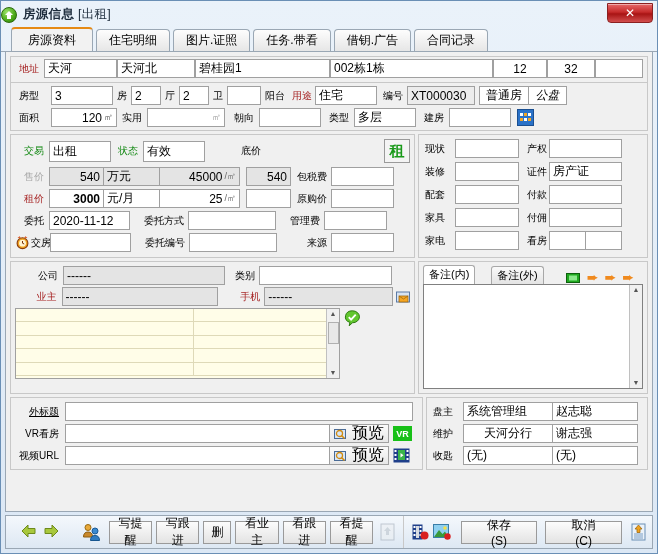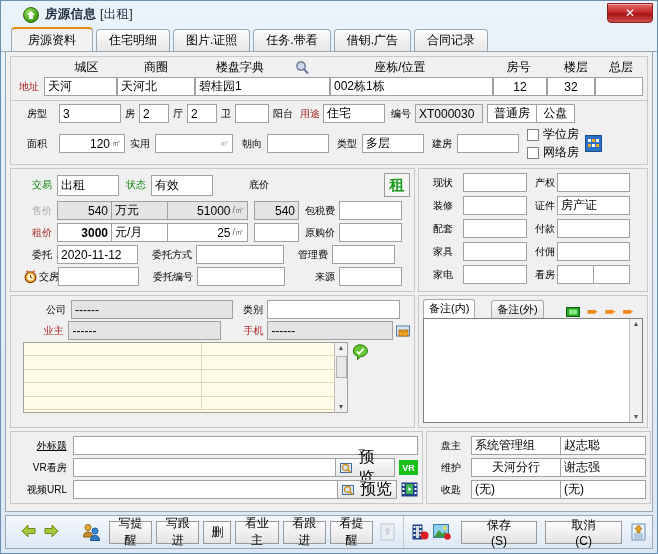--- a/index.html
+++ b/index.html
@@ -15,21 +15,21 @@
     width:658px; height:554px;
     background:linear-gradient(180deg,#eaf2fa 0%,#dce8f5 100%);
     border:1px solid #6a8fb5;
     display:flex; flex-direction:column;
     position:relative;
   }
   
   .titlebar {
     height:27px; flex:0 0 27px;
     display:flex; align-items:center;
-    padding-left:22px;
+    padding-left:0;
     position:relative;
   }
   .title-icon {
     width:16px; height:16px; border-radius:50%;
     background:radial-gradient(circle at 35% 30%, #9be26a 0%, #4ba818 60%, #2e7a0c 100%);
     border:1px solid #2b6b0b;
     margin-right:6px;
     display:flex; align-items:center; justify-content:center;
   }
   .title-icon svg { display:block; }
@@ -84,21 +84,21 @@
     margin:0 4px 0 4px;
     padding:4px;
     display:flex; flex-direction:column;
     overflow:hidden;
   }
   .panel {
     border:1px solid #c8c8c8;
     background:#f0f0f0;
     padding:3px 4px;
   }
-  .row { display:flex; align-items:center;margin-left:8px; }
+  .row { display:flex; align-items:center; }
   .lbl { font-size:10px; white-space:nowrap; }
   .lbl.red { color:#a52020; }
   .lbl.green { color:#118811; }
   .lbl.gray { color:#a8a8a8; }
   .hdr { font-size:12px; text-align:center; }
   input.f, .f {
     font-family:"Liberation Sans","DejaVu Sans",sans-serif;
     font-size:12px;
     height:19px;
     border:1px solid #a0a0a0;
@@ -200,36 +200,20 @@
     <div class="tab">住宅明细</div>
     <div class="tab">图片.证照</div>
     <div class="tab">任务.带看</div>
     <div class="tab">借钥.广告</div>
     <div class="tab">合同记录</div>
   </div>
 
   <div class="content">
 
     <div class="panel" style="padding:2px 4px 4px 4px;">
-      <div class="addr-head">
-        <div class="hdr" style="width:73px;">城区</div>
-        <div class="hdr" style="width:78px;">商圈</div>
-        <div class="hdr" style="width:105px;">楼盘字典</div>
-        <div style="width:30px;display:flex;justify-content:center;">
-          <svg width="16" height="16" viewBox="0 0 16 16">
-            <circle cx="7" cy="6" r="4.2" fill="#cfd8ea" stroke="#5a6a8a" stroke-width="1.2"></circle>
-            <line x1="10" y1="9" x2="14" y2="13.5" stroke="#6b7ba0" stroke-width="2.2"></line>
-            <path d="M5 2 l1.5 -1.5 l1 1.5 z" fill="#6ec83a"></path>
-          </svg>
-        </div>
-        <div class="hdr" style="width:183px;">座栋/位置</div>
-        <div class="hdr" style="width:75px;">房号</div>
-        <div class="hdr" style="width:50px;">楼层</div>
-        <div class="hdr" style="width:48px;">总层</div>
-      </div>
       <div class="addr-row">
         <div class="lbl red" style="width:36px;text-align:left;padding-left:4px;">地址</div>
         <input class="f" style="width: 73px;" value="天河">
         <input class="f" style="width: 78px;" value="天河北">
         <input class="f" style="width: 135px;" value="碧桂园1">
         <input class="f" style="width: 183px;" value="002栋1栋">
         <input class="f num" style="width: 54px; text-align: center;" value="12">
         <input class="f" style="width: 48px; text-align: center;" value="32">
         <input class="f" style="width: 48px; text-align: center;" value="">
       </div>
@@ -244,48 +228,38 @@
         <span class="lbl" style="padding:0 4px;">厅</span>
         <input class="f" style="width: 30px;" value="2">
         <span class="lbl" style="padding:0 4px;">卫</span>
         <input class="f" style="width: 34px;" value="">
         <span class="lbl" style="padding:0 4px;">阳台</span>
         <span class="lbl red" style="padding:0 3px;">用途</span>
         <input class="f" style="width: 62px;" value="住宅">
         <span class="lbl" style="padding:0 4px 0 6px;">编号</span>
         <input class="f ro" style="width: 68px;" readonly="" value="XT000030">
         <div class="f" style="width:50px;display:flex;align-items:center;justify-content:center;margin-left:4px;">普通房</div>
-        <div class="f" style="width:38px;display:flex;align-items:center;justify-content:center;border-left:none;">公盘</div>
+        <div class="f" style="width:38px;display:flex;align-items:center;justify-content:center;border-left:none;font-style:italic;">公盘</div>
       </div>
       <div class="row">
         <span class="lbl" style="width:36px;padding-left:4px;">面积</span>
         <div class="f" style="width:66px;display:flex;align-items:center;justify-content:flex-end;gap:2px;padding-left:21px;">
           <span class="b">120</span>
           <span style="font-size:9px;color:#555;">㎡</span>
         </div>
         <span class="lbl" style="padding:0 5px;">实用</span>
         <div class="f" style="width:78px;display:flex;align-items:center;justify-content:flex-end;">
           <span style="font-size:9px;color:#999;">㎡</span>
         </div>
         <span class="lbl" style="padding:0 5px 0 9px;">朝向</span>
         <input class="f" style="width: 62px;" value="">
         <span class="lbl" style="padding:0 5px 0 8px;">类型</span>
         <input class="f" style="width: 62px;" value="多层">
         <span class="lbl" style="padding:0 5px 0 8px;">建房</span>
         <input class="f" style="width: 62px;" value="">
-        <div style="display:flex;flex-direction:column;margin-left:8px;gap:1px;">
-          <label style="display:flex;align-items:center;font-size:12px;">
-            <span class="cb"></span>
-            <span>学位房</span>
-          </label>
-          <label style="display:flex;align-items:center;font-size:12px;">
-            <span class="cb"></span>
-            <span>网络房</span>
-          </label>
-        </div>
         <span class="ico" style="margin-left:6px;">
           <svg width="17" height="17" viewBox="0 0 17 17">
             <rect x="0.5" y="0.5" width="16" height="16" fill="#2b72c7" stroke="#1a4f91"></rect>
             <rect x="3" y="4" width="3" height="3" fill="#ffffff"></rect>
               <rect x="7" y="4" width="3" height="3" fill="#f5a623"></rect>
               <rect x="11" y="4" width="3" height="3" fill="#ffffff"></rect>
             <rect x="3" y="9" width="3" height="3" fill="#f5a623"></rect>
               <rect x="7" y="9" width="3" height="3" fill="#ffffff"></rect>
               <rect x="11" y="9" width="3" height="3" fill="#f5a623"></rect>
           </svg>
@@ -302,21 +276,21 @@
           <span class="lbl green" style="padding:0 5px 0 7px;">状态</span>
           <input class="f" style="width: 62px; height: 21px;" value="有效">
           <span class="lbl" style="margin-left:36px;">底价</span>
           <div class="badge-rent" style="margin-left:auto;">租</div>
         </div>
         <div class="row" style="margin-bottom:3px;">
           <span class="lbl gray" style="width:34px;text-align:right;padding-right:5px;">售价</span>
           <div class="f ro2 num" style="width:55px;display:flex;align-items:center;justify-content:flex-end;">540</div>
           <div class="f ro2" style="width:56px;display:flex;align-items:center;border-left:none;">万元</div>
           <div class="f ro2" style="width:80px;display:flex;align-items:center;justify-content:flex-end;gap:2px;border-left:none;">
-            <span>51000</span>
+            <span>45000</span>
             <span style="font-size:9px;color:#666;">/㎡</span>
           </div>
           <div class="f ro2 num" style="width:45px;margin-left:6px;display:flex;align-items:center;justify-content:flex-end;">540</div>
           <span class="lbl" style="padding:0 4px 0 6px;">包税费</span>
           <input class="f" style="width: 63px;" value="">
         </div>
         <div class="row" style="margin-bottom:3px;">
           <span class="lbl red" style="width:34px;text-align:right;padding-right:5px;">租价</span>
           <div class="f num b" style="width:55px;display:flex;align-items:center;justify-content:flex-end;">3000</div>
           <div class="f" style="width:56px;display:flex;align-items:center;border-left:none;">元/月</div>

